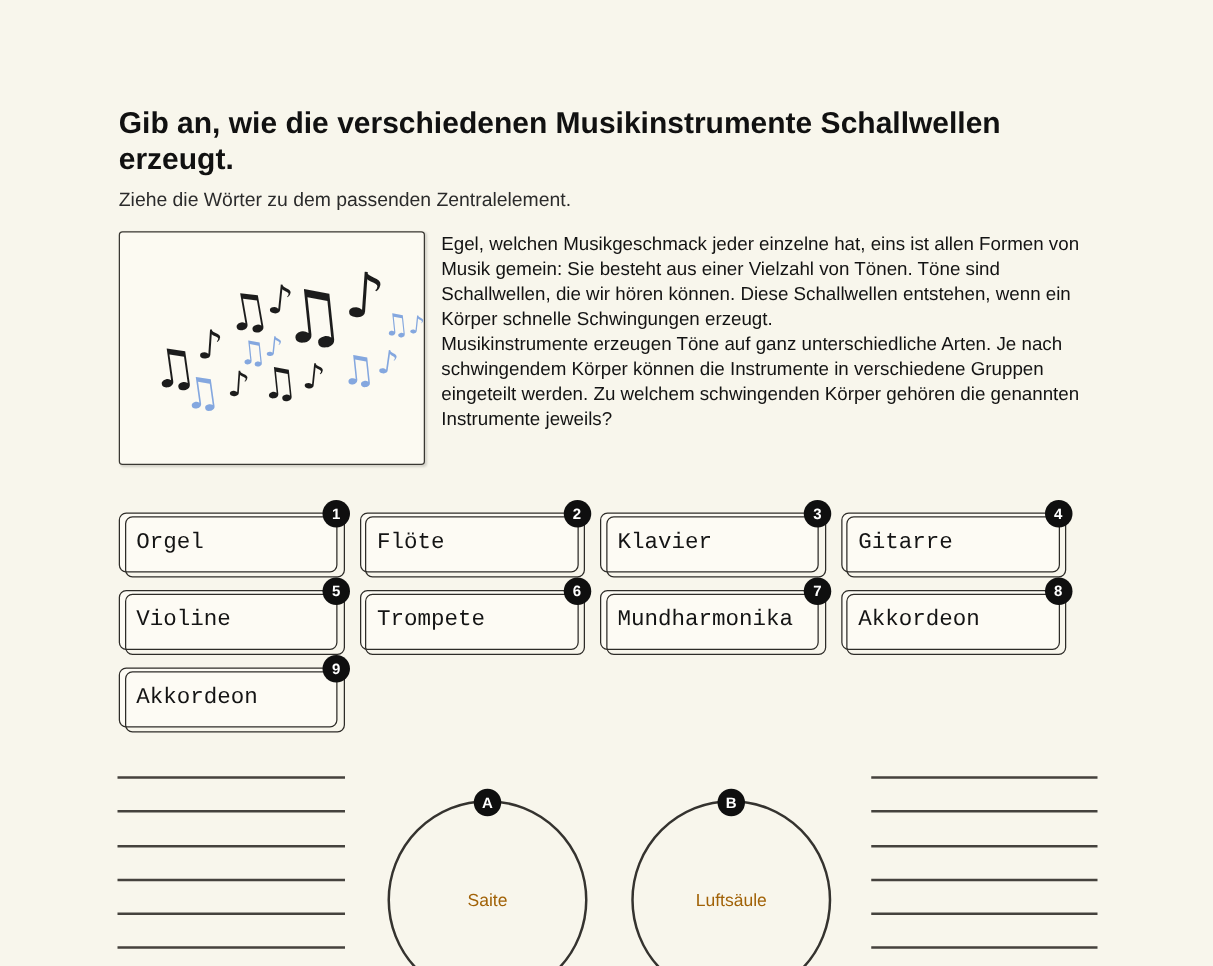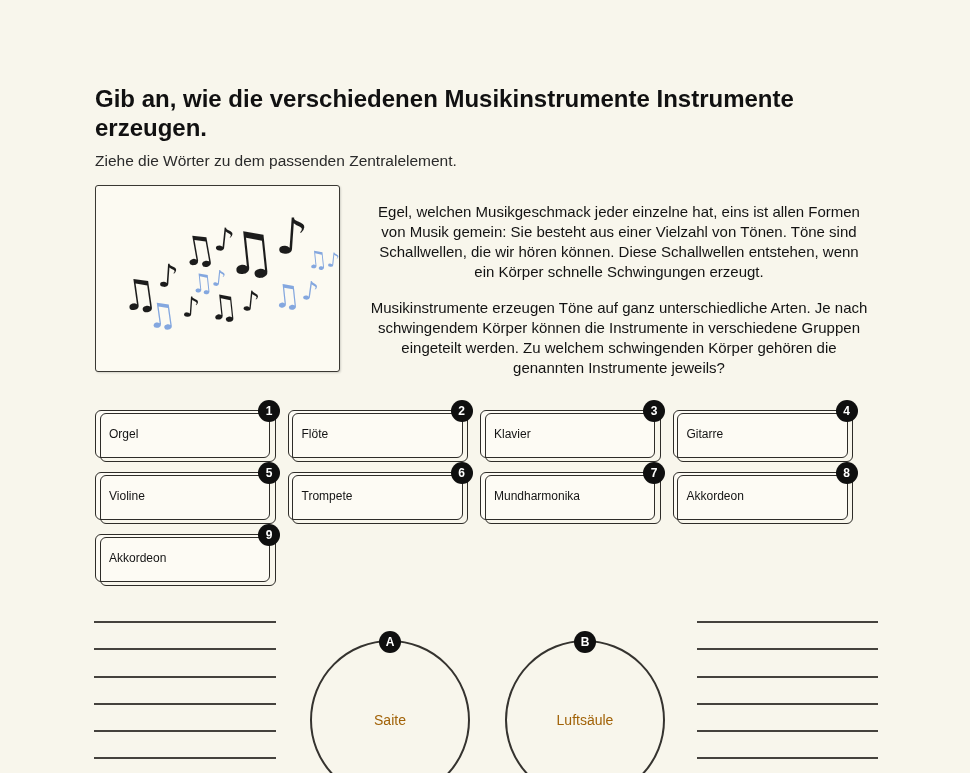--- a/index.html
+++ b/index.html
@@ -19,40 +19,40 @@
   
   .intro-row { position:absolute; left:95px; top:185px; display:flex; gap:13px; }
   .image-box {
     width:245px; height:187px; flex:0 0 245px;
     border:1.5px solid #3a3833; border-radius:3px;
     background:#fcfaf2; position:relative; overflow:hidden;
     box-shadow:1px 1px 2px rgba(0,0,0,0.15);
   }
   .note { position:absolute; line-height:1; font-family:"DejaVu Sans", sans-serif; }
   .intro-text { width:532px; padding-top:1px; font-size:15px; line-height:1.33; color:#131313; }
-  .intro-text p { margin:16px;text-align:center; }
+  .intro-text p { margin:0; }
 
   
   .words { position:absolute; left:95px; top:410px; width:790px; display:flex; flex-wrap:wrap; gap:14px 17.5px; }
   .word-card {
     position:relative; z-index:0;
     width:175px; height:48px;
     background:#fdfbf4;
     border:1.5px solid #2e2c28; border-radius:6px;
     display:flex; align-items:center;
     padding-left:13px;
     cursor:grab;
   }
   .word-card::after {
     content:""; position:absolute; inset:-1.5px;
     transform:translate(5px,3px);
     border:1.5px solid #2e2c28; border-radius:6px;
     z-index:-1;
   }
-  .word-label { font-size:12px; color:#141414; }
+  .word-label { font-size:18px; color:#141414;font-family:Liberation Mono, monospace; }
   .badge {
     position:absolute; top:-11px; right:-11px; z-index:2;
     width:22px; height:22px; border-radius:50%;
     background:#0f0f0f; color:#fff;
     font-size:12px; font-weight:bold;
     display:flex; align-items:center; justify-content:center;
   }
 
   
   .answer-lines { position:absolute; }
@@ -71,21 +71,21 @@
   .circle-b { left:505px; top:640px; }
   .circle-label { font-size:14px; color:#a16207; }
   .letter-badge {
     position:absolute; top:-11px; left:50%; transform:translateX(-50%); right:auto;
   }
 </style>
 </head>
 <body>
 
 <div class="header">
-  <div class="page-title">Gib an, wie die verschiedenen Musikinstrumente Instrumente erzeugen.</div>
+  <div class="page-title">Gib an, wie die verschiedenen Musikinstrumente Schallwellen erzeugt.</div>
   <div class="page-subtitle">Ziehe die Wörter zu dem passenden Zentralelement.</div>
 </div>
 
 <div class="intro-row">
   <div class="image-box">
     <div id="notes-canvas">
         <span class="note" style="left: 24px; top: 88px; font-size: 42px; color: rgb(28, 28, 28); transform: rotate(-8deg);">♫</span>
         <span class="note" style="left: 62px; top: 74px; font-size: 32px; color: rgb(28, 28, 28); transform: rotate(4deg);">♪</span>
         <span class="note" style="left: 84px; top: 44px; font-size: 40px; color: rgb(28, 28, 28); transform: rotate(-10deg);">♫</span>
         <span class="note" style="left: 118px; top: 38px; font-size: 32px; color: rgb(28, 28, 28); transform: rotate(6deg);">♪</span>

